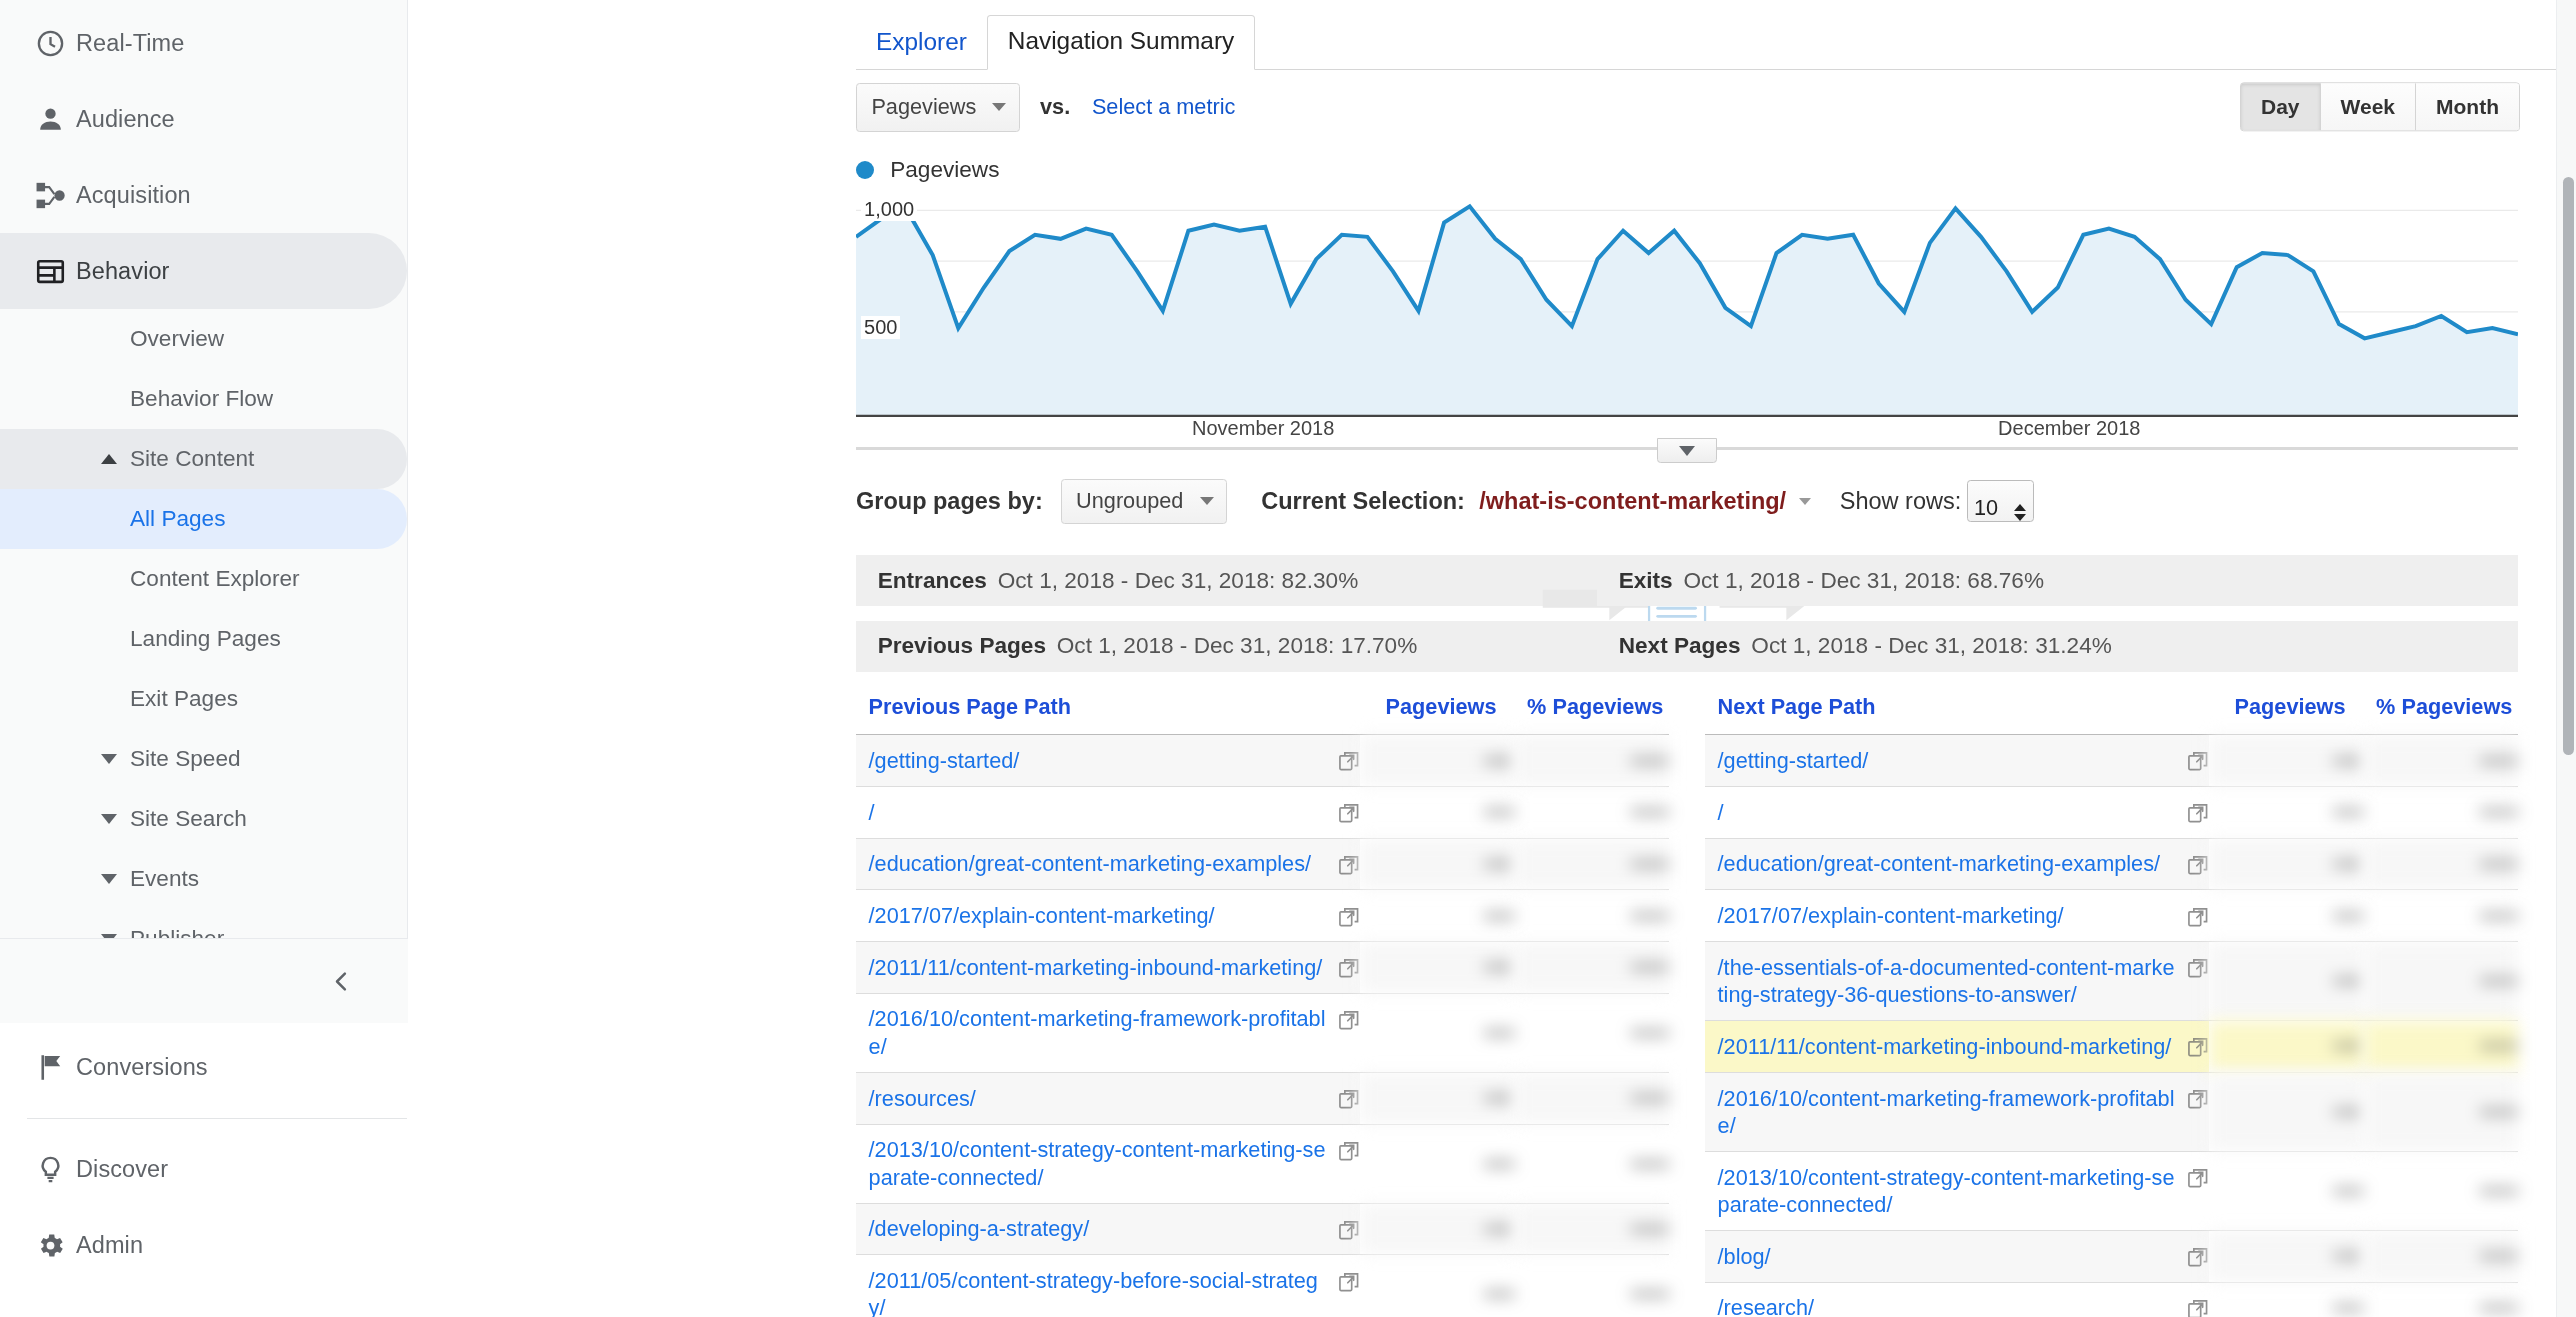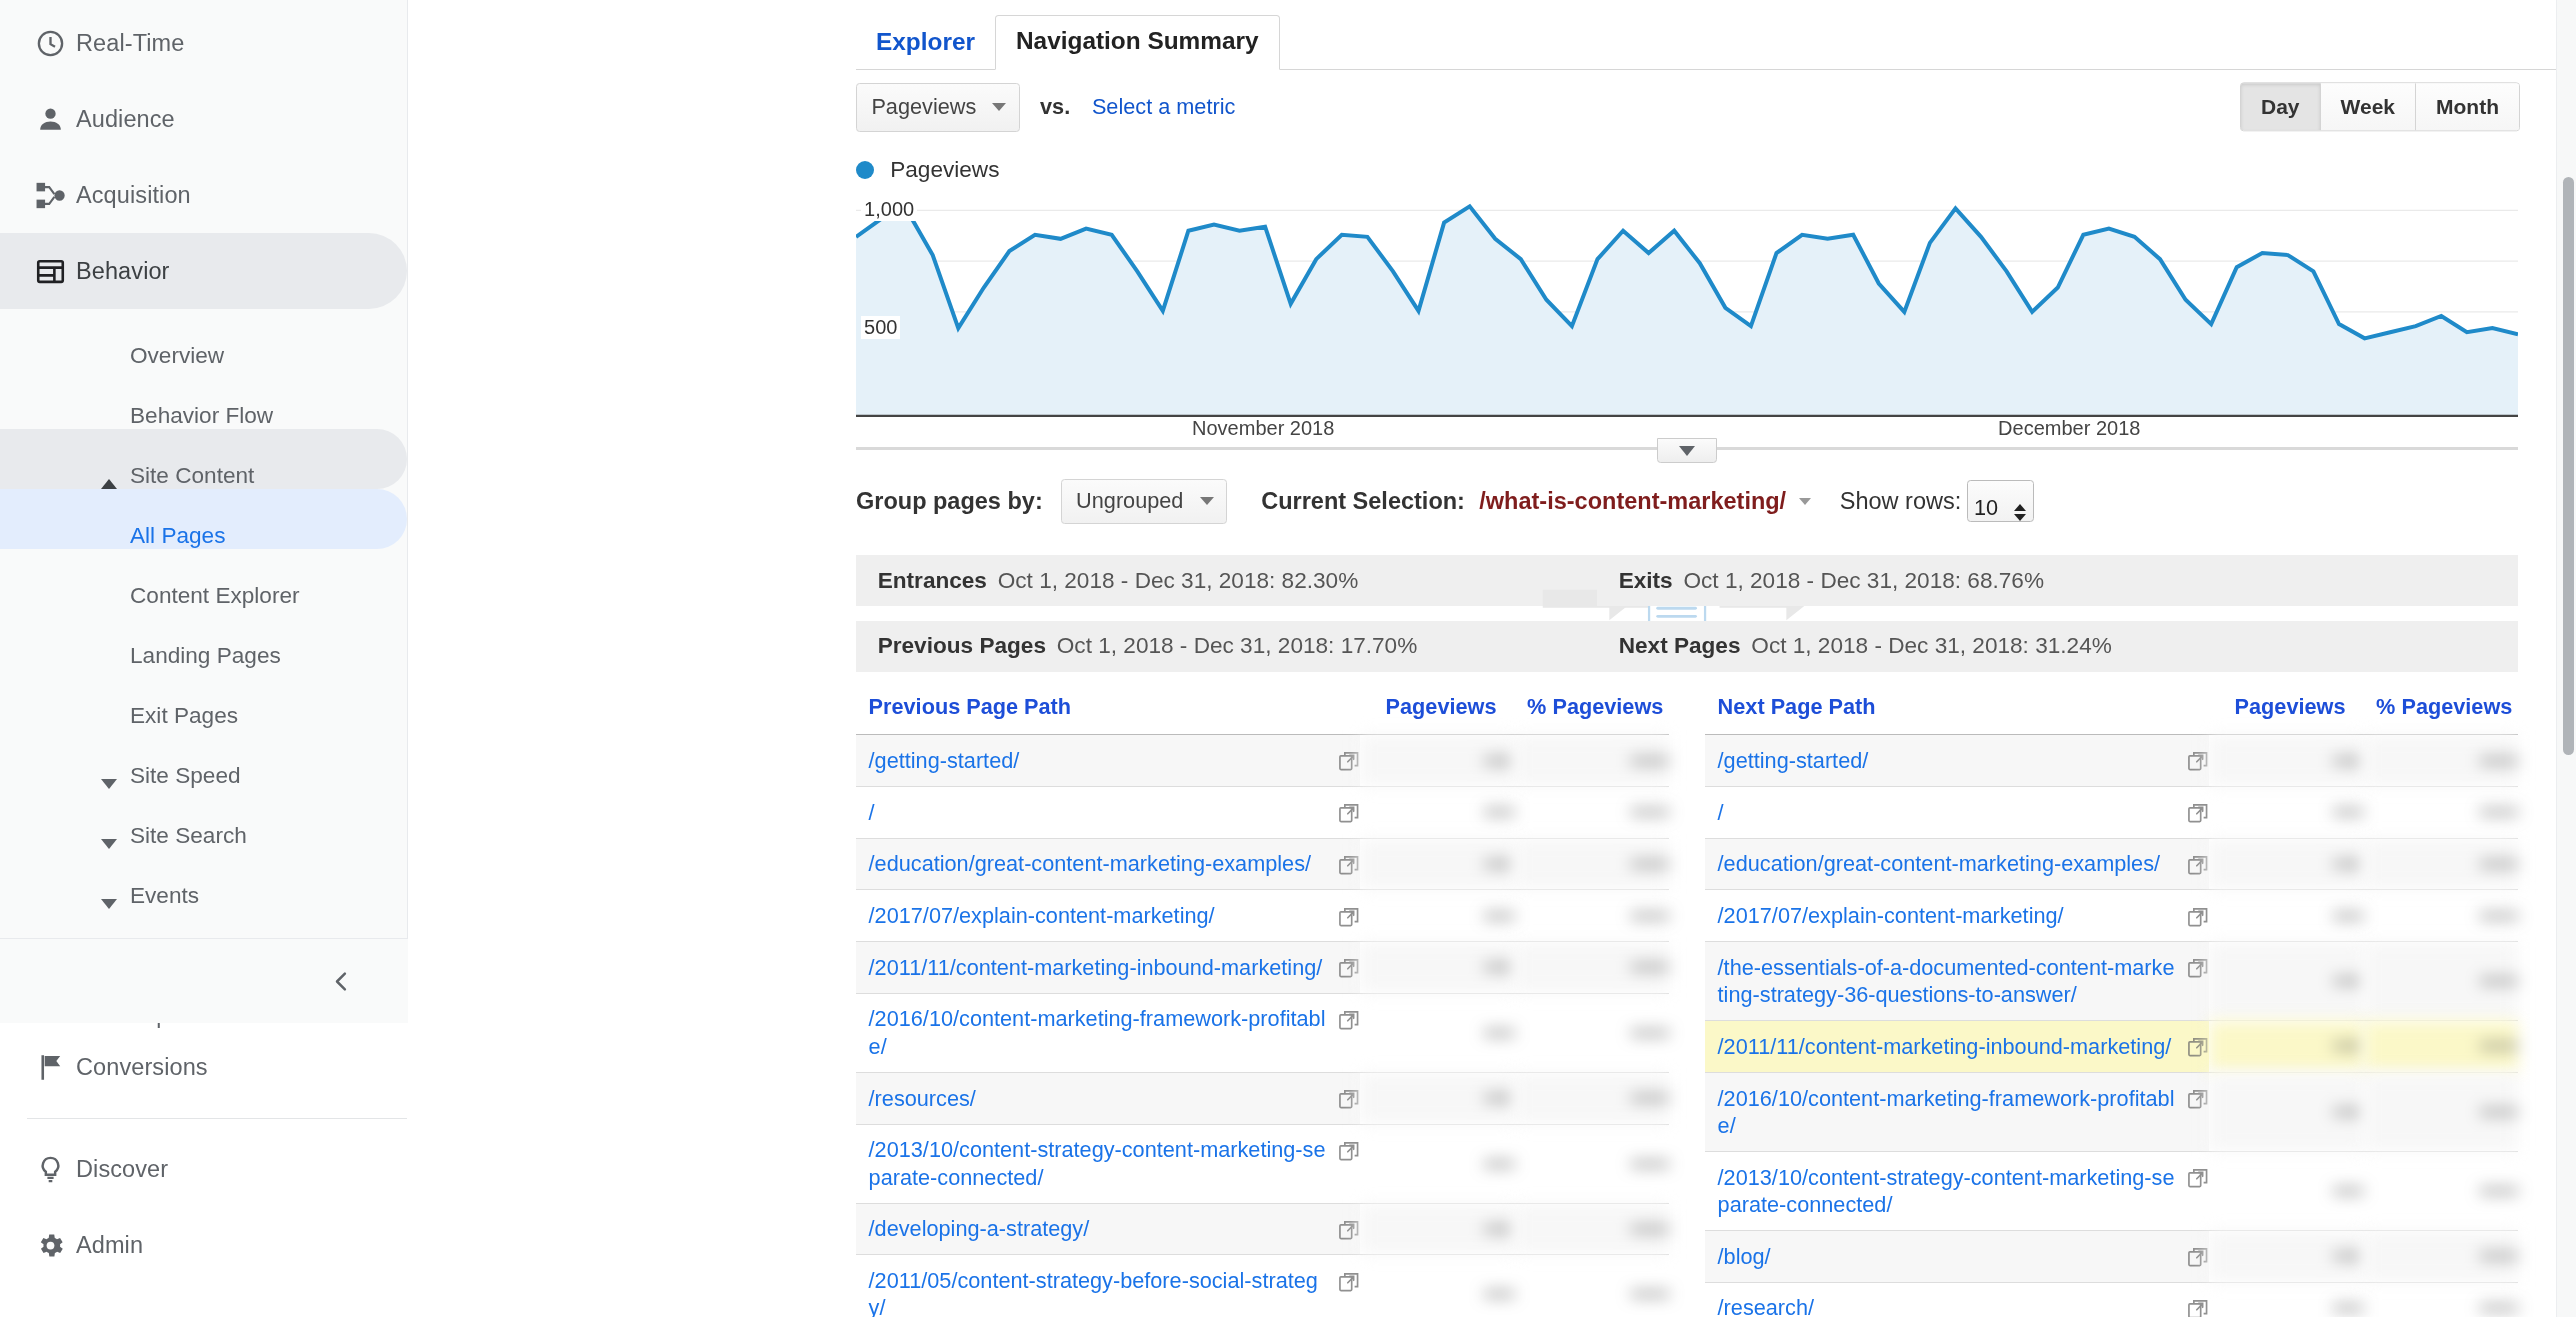--- a/index.html
+++ b/index.html
@@ -28,21 +28,21 @@
     cursor: pointer;
     border-radius: 0 38px 38px 0;
     position: relative;
   }
   .nav-item .ic { width: 51px; flex: 0 0 51px; display: flex; align-items: center; justify-content: center; }
   .nav-item .lbl { font-size: 23.5px; color: #5f6368; letter-spacing: 0.1px; }
   .nav-item.top-active { background: #e8eaed; }
   .nav-item.top-active .lbl { color: #3c4043; }
 
   .sub-item {
-    display: flex; align-items: flex-end;
+    display: flex; align-items: center;
     height: 60px;
     padding-left: 87px;
     cursor: pointer;
     border-radius: 0 38px 38px 0;
   }
   .sub-item .caret { width: 43px; flex: 0 0 43px; display:flex; align-items:center; justify-content:center; }
   .sub-item .lbl { font-size: 22.6px; color: #5f6368; }
   .sub-item.group-open { background: #e8eaed; }
   .sub-item.selected { background: #e3edfd; }
   .sub-item.selected .lbl { color: #1a73e8; font-weight: 400; }
@@ -75,21 +75,21 @@
   
   .tabbar {
     position: relative;
     height: 70px;
     margin-left: 448px;
     margin-right: 0;
     border-bottom: 0.9px solid #d6d6d6;
     display: flex; align-items: flex-end;
   }
   .tab {
-    font-size: 24.4px; font-weight: bold;
+    font-size: 24.4px; font-weight: normal;
     padding: 0 20px 14.4px 20px;
     cursor: pointer; color: #1155cc;
     position: relative; top: 0.9px;
   }
   .tab.active {
     color: #222; background: #fff;
     border: 0.9px solid #d6d6d6; border-bottom: 0.9px solid #fff;
     border-radius: 3.6px 3.6px 0 0;
     padding: 10.8px 20px 14.4px 20px;
   }

